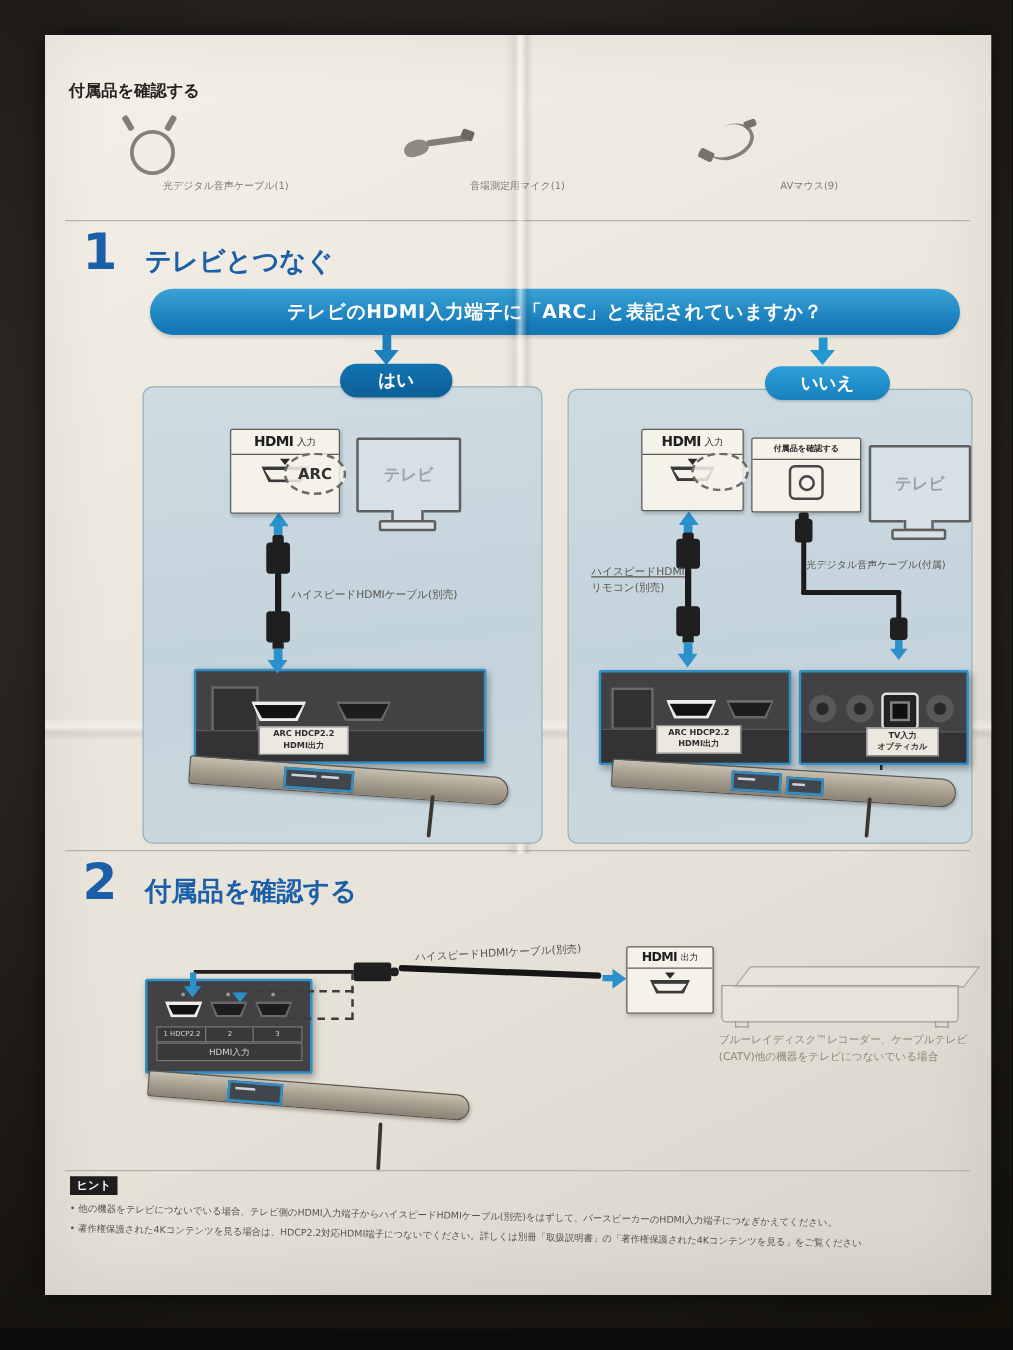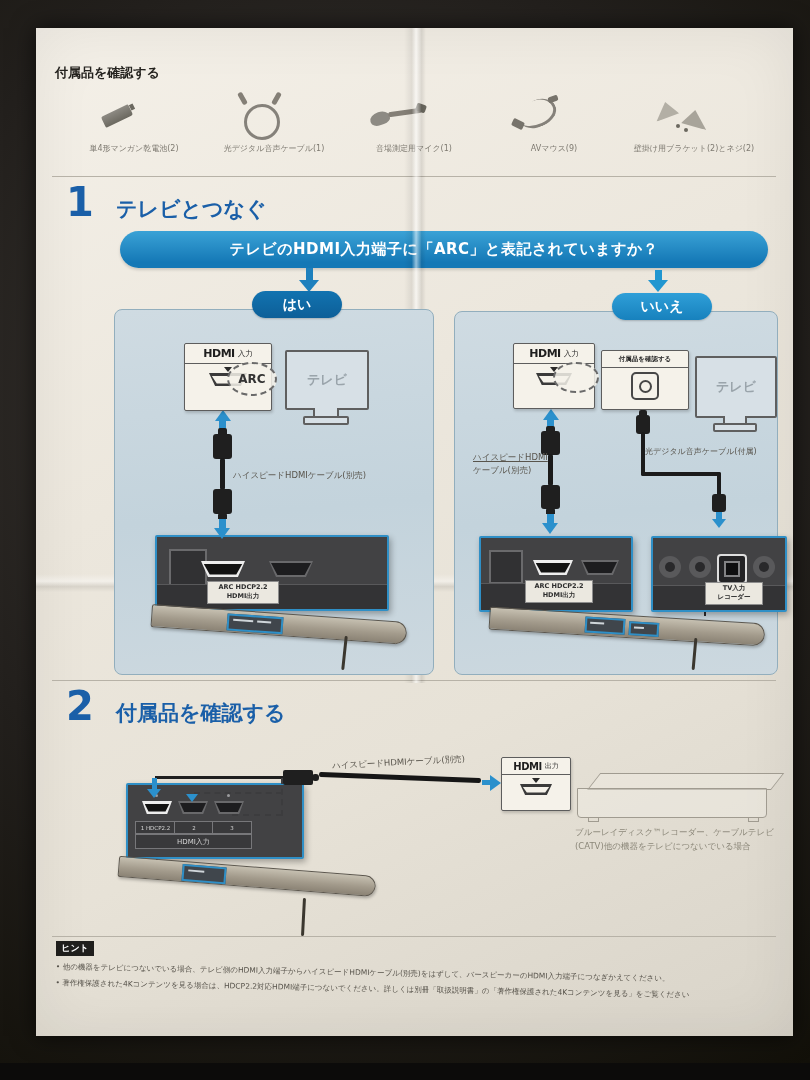--- a/index.html
+++ b/index.html
@@ -104,27 +104,20 @@
 <body>
 
 <div class="photo">
 <div class="paper">
 
   <div>
     <div class="acc-title">付属品を確認する</div>
     <div class="acc-row">
       <div class="acc-item">
         <div class="acc-icon">
-          <div class="sh" style="left:38px;top:24px;width:30px;height:12px;border-radius:2px;transform:rotate(-26deg);background:linear-gradient(180deg,#8d8a83,#6b685f);"></div>
-          <div class="sh" style="left:66px;top:18px;width:4px;height:6px;transform:rotate(-26deg);background:#6b685f;"></div>
-        </div>
-        <div class="acc-label">単4形マンガン乾電池(2)</div>
-      </div>
-      <div class="acc-item">
-        <div class="acc-icon">
           <div class="sh" style="left:40px;top:18px;width:30px;height:30px;border-radius:50%;background:transparent;border:3px solid #85817a;"></div>
           <div class="sh" style="left:36px;top:6px;width:5px;height:13px;border-radius:2px;transform:rotate(-30deg);"></div>
           <div class="sh" style="left:70px;top:6px;width:5px;height:13px;border-radius:2px;transform:rotate(30deg);"></div>
         </div>
         <div class="acc-label">光デジタル音声ケーブル(1)</div>
       </div>
       <div class="acc-item">
         <div class="acc-icon">
           <div class="sh" style="left:26px;top:26px;width:20px;height:13px;border-radius:50% 50% 40% 40%;transform:rotate(-18deg);background:#8d8a83;"></div>
           <div class="sh" style="left:44px;top:24px;width:34px;height:5px;border-radius:3px;transform:rotate(-8deg);"></div>
@@ -132,29 +125,20 @@
         </div>
         <div class="acc-label">音場測定用マイク(1)</div>
       </div>
       <div class="acc-item">
         <div class="acc-icon">
           <div class="sh" style="left:34px;top:14px;width:36px;height:24px;border-radius:50%;background:transparent;border-bottom:3px solid #85817a;border-right:3px solid #85817a;transform:rotate(-24deg);"></div>
           <div class="sh" style="left:28px;top:34px;width:12px;height:8px;border-radius:2px;transform:rotate(26deg);background:#77736b;"></div>
           <div class="sh" style="left:64px;top:10px;width:10px;height:6px;border-radius:2px;transform:rotate(-20deg);background:#77736b;"></div>
         </div>
         <div class="acc-label">AVマウス(9)</div>
-      </div>
-      <div class="acc-item">
-        <div class="acc-icon">
-          <div class="sh" style="left:30px;top:16px;width:24px;height:17px;clip-path:polygon(0 100%,55% 0,100% 85%);transform:rotate(-14deg);background:#b3afa5;border:none;"></div>
-          <div class="sh" style="left:58px;top:24px;width:26px;height:18px;clip-path:polygon(0 85%,45% 0,100% 100%);transform:rotate(10deg);background:#a8a49a;"></div>
-          <div class="sh" style="left:52px;top:38px;width:4px;height:4px;border-radius:50%;background:#6b685f;"></div>
-          <div class="sh" style="left:60px;top:42px;width:4px;height:4px;border-radius:50%;background:#6b685f;"></div>
-        </div>
-        <div class="acc-label">壁掛け用ブラケット(2)とネジ(2)</div>
       </div>
     </div>
   </div>
 
   <div class="rule" style="left:16px;top:148px;width:724px;"></div>
 
   <div>
     <div class="step-num" style="left:30px;top:154px;">1</div>
     <div class="step-title" style="left:80px;top:167px;">テレビとつなぐ</div>
 
@@ -246,21 +230,21 @@
       <div class="tv" style="left:240px;top:44px;width:78px;height:58px;">テレビ</div>
       <div class="tv-neck" style="left:268px;top:104px;width:20px;height:7px;"></div>
       <div class="tv-base" style="left:258px;top:111px;width:40px;height:5px;"></div>
 
       <div class="head-up" style="left:88px;top:97px;"></div>
       <div class="stem" style="left:92px;top:107px;width:7px;height:8px;background:#2b90cc;"></div>
       <div class="plug-tip" style="left:91px;top:114px;width:9px;height:6px;"></div>
       <div class="plug" style="left:86px;top:119px;width:19px;height:24px;"></div>
       <div class="cline" style="left:93px;top:142px;width:4.5px;height:32px;"></div>
       <div class="clabel" style="left:18px;top:140px;text-decoration:underline;">ハイスピードHDMI</div>
-      <div class="clabel" style="left:18px;top:153px;">ケーブル(別売)</div>
+      <div class="clabel" style="left:18px;top:153px;">リモコン(別売)</div>
       <div class="plug" style="left:86px;top:173px;width:19px;height:24px;"></div>
       <div class="plug-tip" style="left:91px;top:196px;width:9px;height:6px;"></div>
       <div class="stem" style="left:92px;top:202px;width:7px;height:10px;background:#2b90cc;z-index:4;"></div>
       <div class="head-down" style="left:87px;top:211px;border-top-color:#2b90cc;z-index:4;border-left-width:8px;border-right-width:8px;border-top-width:11px;"></div>
 
       <div class="plug-tip" style="left:184px;top:98px;width:8px;height:6px;"></div>
       <div class="plug" style="left:181px;top:103px;width:14px;height:19px;"></div>
       <div class="cline" style="left:186px;top:120px;width:4px;height:44px;"></div>
       <div class="clabel" style="left:190px;top:134px;font-size:8px;">光デジタル音声ケーブル(付属)</div>
       <div class="cline" style="left:186px;top:160px;width:80px;height:4px;"></div>
@@ -276,65 +260,65 @@
             </div>
         <div class="rport tz" style="left:100px;top:22px;width:38px;height:15px;">
               <div class="tz"></div>
             </div>
         <div class="rear-strip" style="height:26px;"></div>
         <div class="rlabel" style="left:44px;top:42px;width:62px;">
           <div>ARC HDCP2.2</div>
           <div>HDMI出力</div>
         </div>
       </div>
-      <div class="rear" style="left:184px;top:224px;width:132px;height:72px;margin-left:12px;">
+      <div class="rear" style="left:184px;top:224px;width:132px;height:72px;">
         <div class="jack" style="left:6px;top:18px;">
               <div></div>
             </div>
         <div class="jack" style="left:36px;top:18px;">
               <div></div>
             </div>
         <div class="optport" style="left:64px;top:16px;width:26px;height:26px;">
               <div></div>
             </div>
         <div class="jack" style="left:100px;top:18px;">
               <div></div>
             </div>
         <div class="rear-strip" style="height:24px;"></div>
         <div class="rlabel" style="left:52px;top:44px;width:52px;">
           <div>TV入力</div>
-          <div>レコーダー</div>
+          <div>オプティカル</div>
         </div>
       </div>
       <div class="connline" style="left:95px;top:296px;width:2px;height:8px;"></div>
       <div class="connline" style="left:249px;top:296px;width:2px;height:8px;"></div>
 
       <div class="bar" style="left:34px;top:303px;width:276px;transform:rotate(3.5deg);">
         <div class="bar-body"></div>
         <div class="bar-hl" style="left:96px;top:4px;width:36px;height:12px;">
               <i style="left:3px;width:14px;"></i>
             </div>
         <div class="bar-hl" style="left:140px;top:6px;width:26px;height:10px;">
               <i style="left:3px;width:10px;"></i>
             </div>
       </div>
       <div class="cord" style="left:238px;top:326px;width:2.5px;height:32px;transform:rotate(5deg);"></div>
     </div>
 
-    <div class="pill" style="left:216px;top:263px;width:90px;background:linear-gradient(180deg,#1273b0,#0d5f98);font-family:Liberation Serif, serif;">はい</div>
+    <div class="pill" style="left:236px;top:263px;width:90px;background:linear-gradient(180deg,#1273b0,#0d5f98);font-family:Liberation Serif, serif;">はい</div>
     <div class="pill" style="left:576px;top:265px;width:100px;background:linear-gradient(180deg,#2f9fd8,#1781bd);">いいえ</div>
   </div>
 
   <div class="rule" style="left:16px;top:652px;width:724px;"></div>
 
   <div>
     <div class="step-num" style="left:30px;top:658px;">2</div>
     <div class="step-title" style="left:80px;top:671px;">付属品を確認する</div>
 
-    <div class="rear" style="left:90px;top:755px;width:130px;height:72px;padding-left:44px;">
+    <div class="rear" style="left:80px;top:755px;width:130px;height:72px;">
       <div class="led" style="left:27px;top:9px;"></div>
       <div class="led" style="left:63px;top:9px;"></div>
       <div class="led" style="left:99px;top:9px;"></div>
       <div class="rport-hl tz" style="left:14px;top:16px;width:30px;height:13px;">
             <div class="tz"></div>
           </div>
       <div class="rport tz" style="left:50px;top:16px;width:30px;height:13px;">
             <div class="tz"></div>
           </div>
       <div class="rport tz" style="left:86px;top:16px;width:30px;height:13px;">

